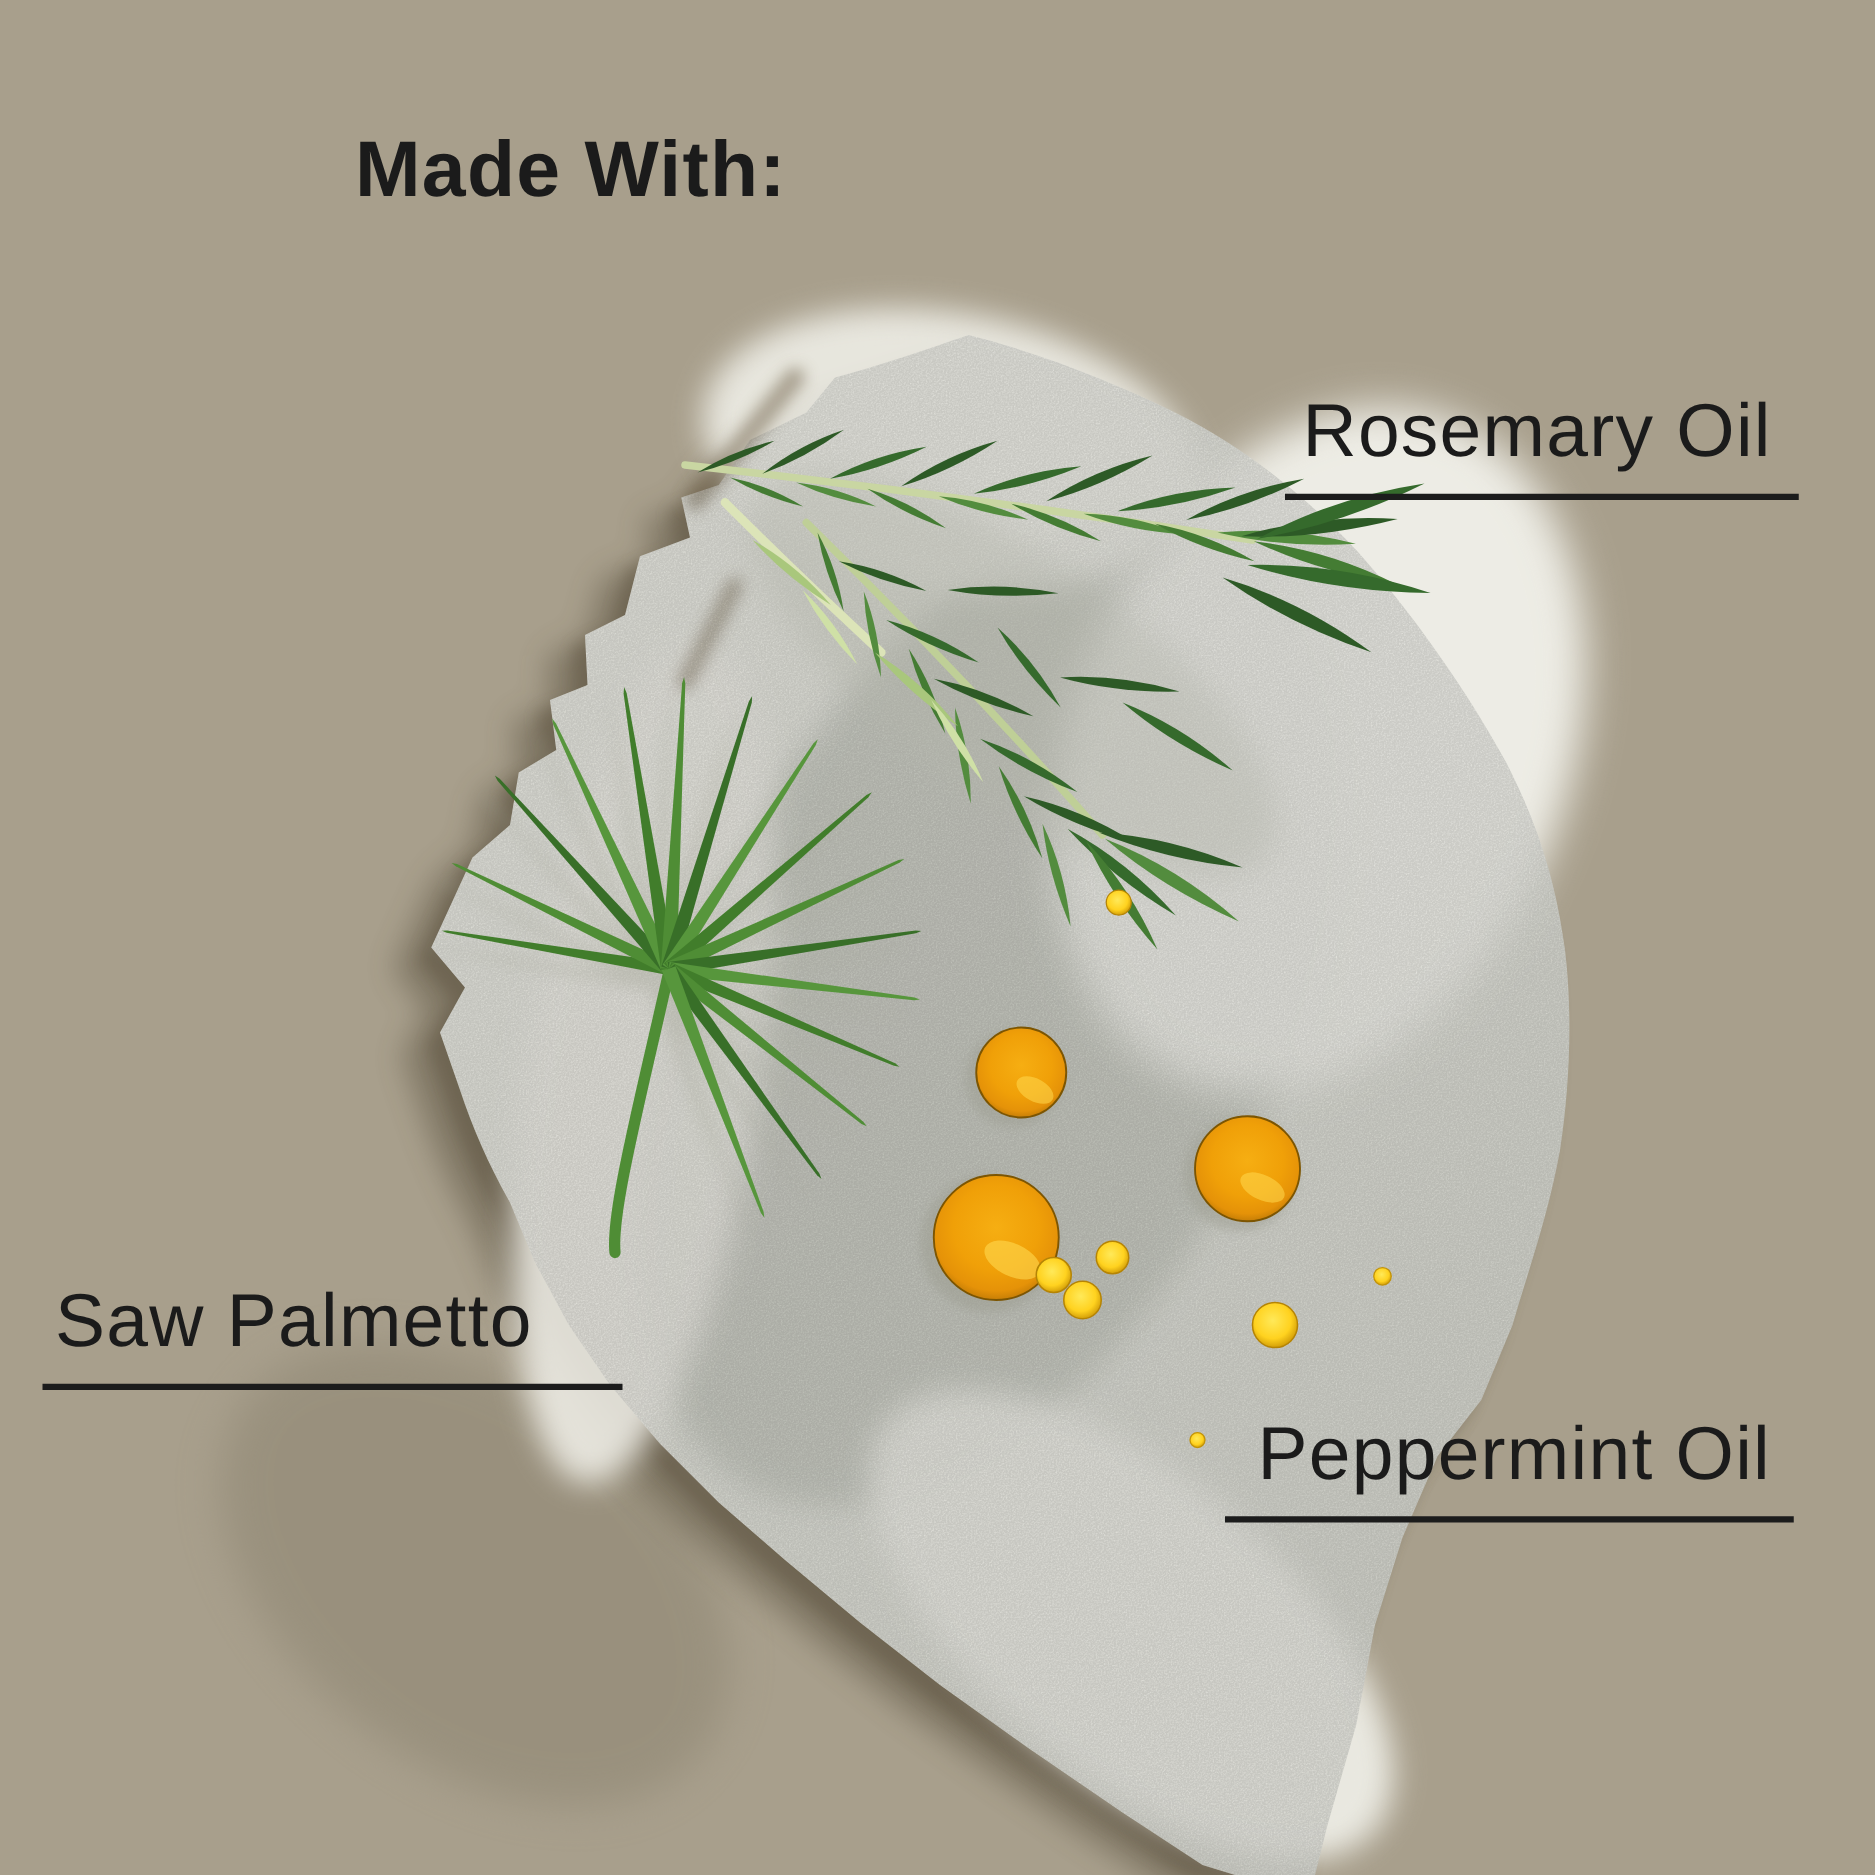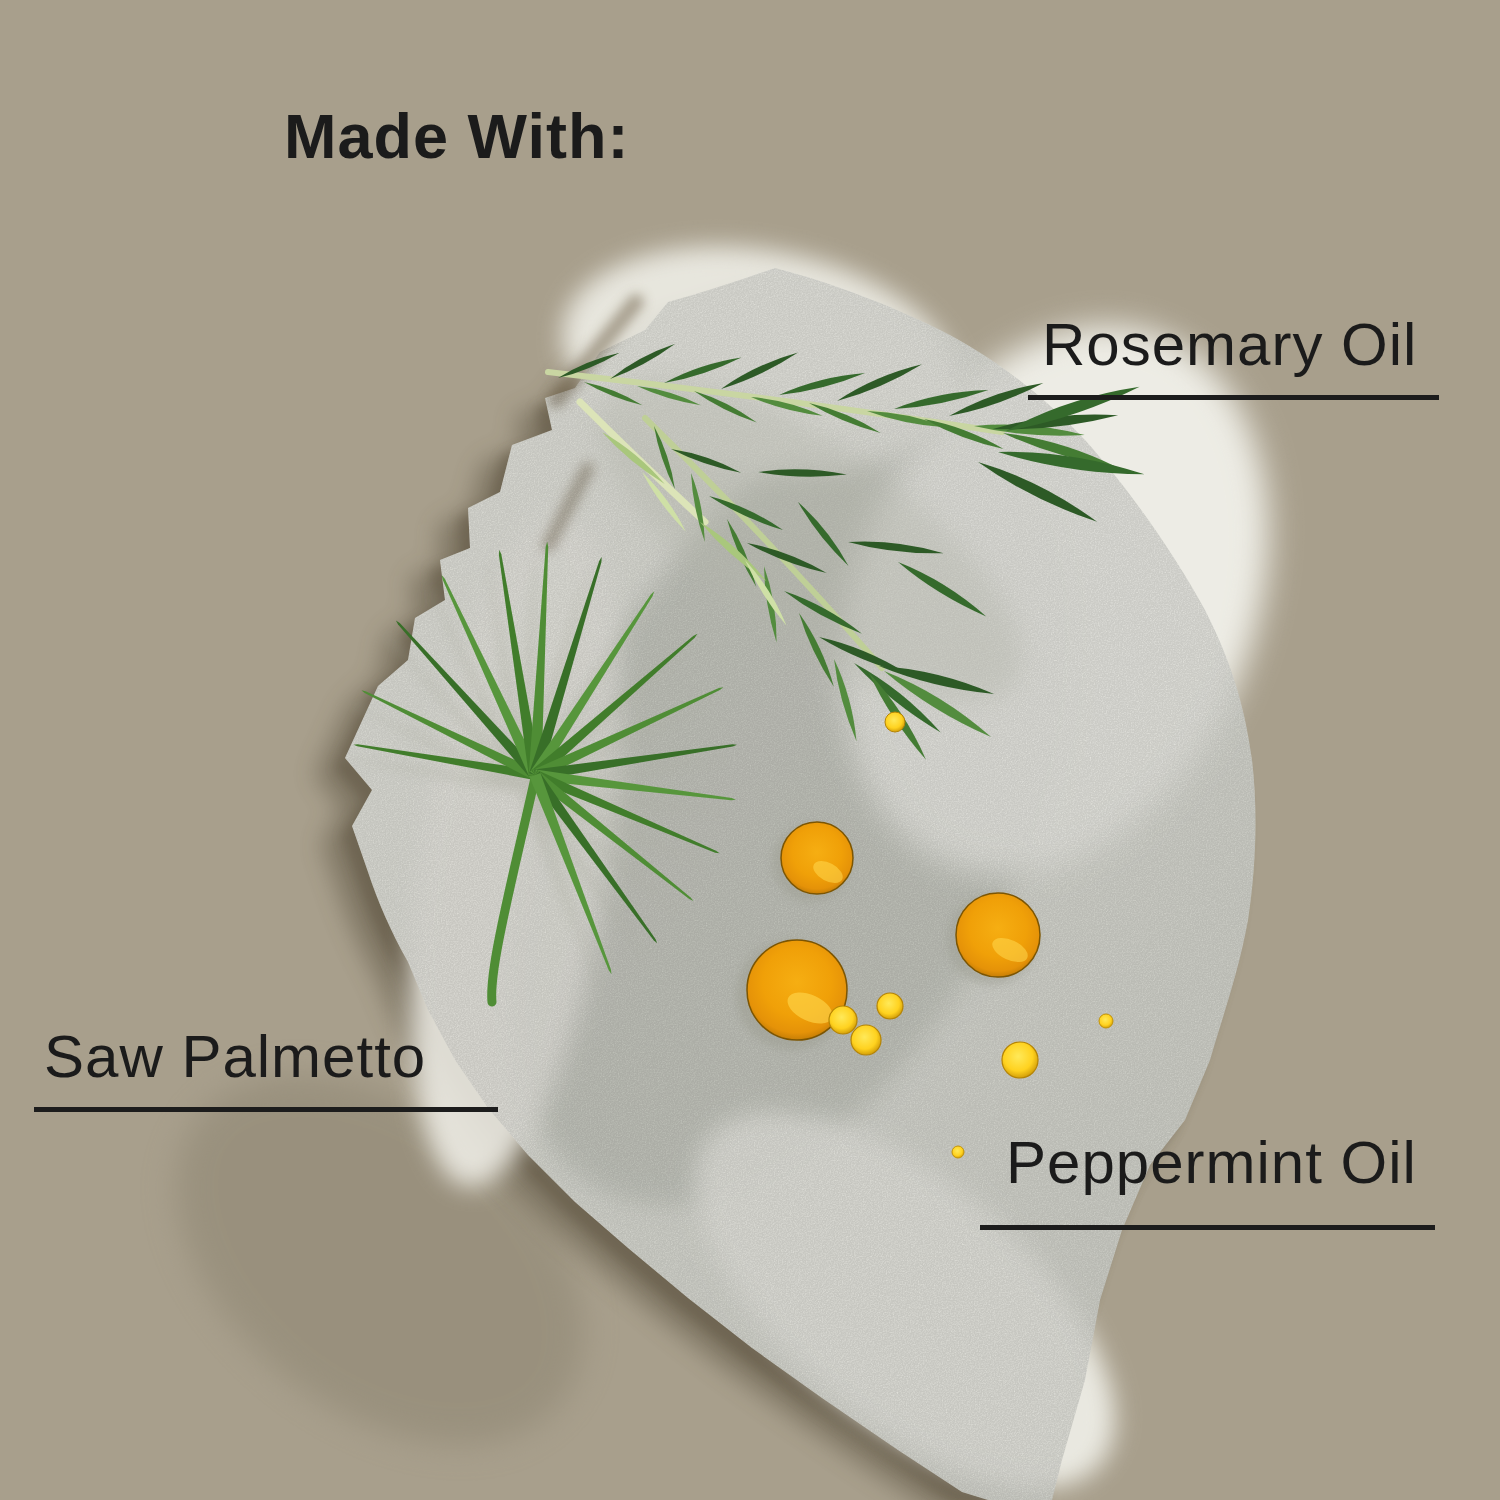--- a/index.html
+++ b/index.html
@@ -13,21 +13,21 @@
   .title{
     left:284px;top:100px;
     font-size:63px;font-weight:700;letter-spacing:1px;line-height:1.15;
   }
   .lbl{
     font-size:60px;font-weight:400;letter-spacing:1px;line-height:1.15;
     border-bottom:5px solid #1c1c1c;
   }
   .lbl-rosemary{left:1028px;top:310px;padding:0 22px 16px 14px;}
   .lbl-saw{left:34px;top:1022px;padding:0 72px 16px 10px;}
-  .lbl-pepper{left:980px;top:1128px;padding:0 18px 28px 26px;}
+  .lbl-pepper{left:980px;top:1128px;padding:0 18px 16px 26px;}
 </style>
 </head>
 <body>
 
 <div class="stage">
 
   <svg class="scene" viewBox="0 0 1500 1500" aria-hidden="true">
     <defs>
       <linearGradient id="smearGrad" x1="0" y1="0" x2="1" y2="1">
         <stop offset="0" stop-color="#f1f1ea"></stop>

